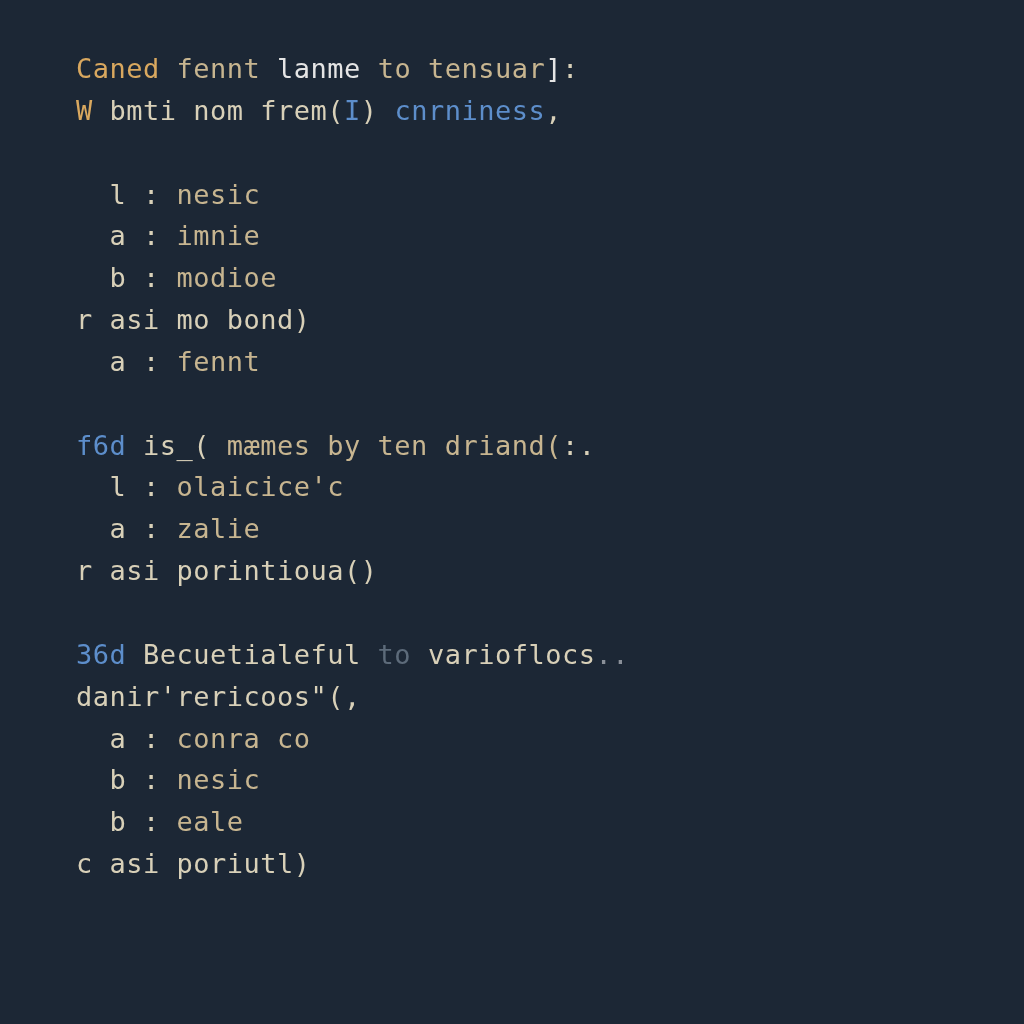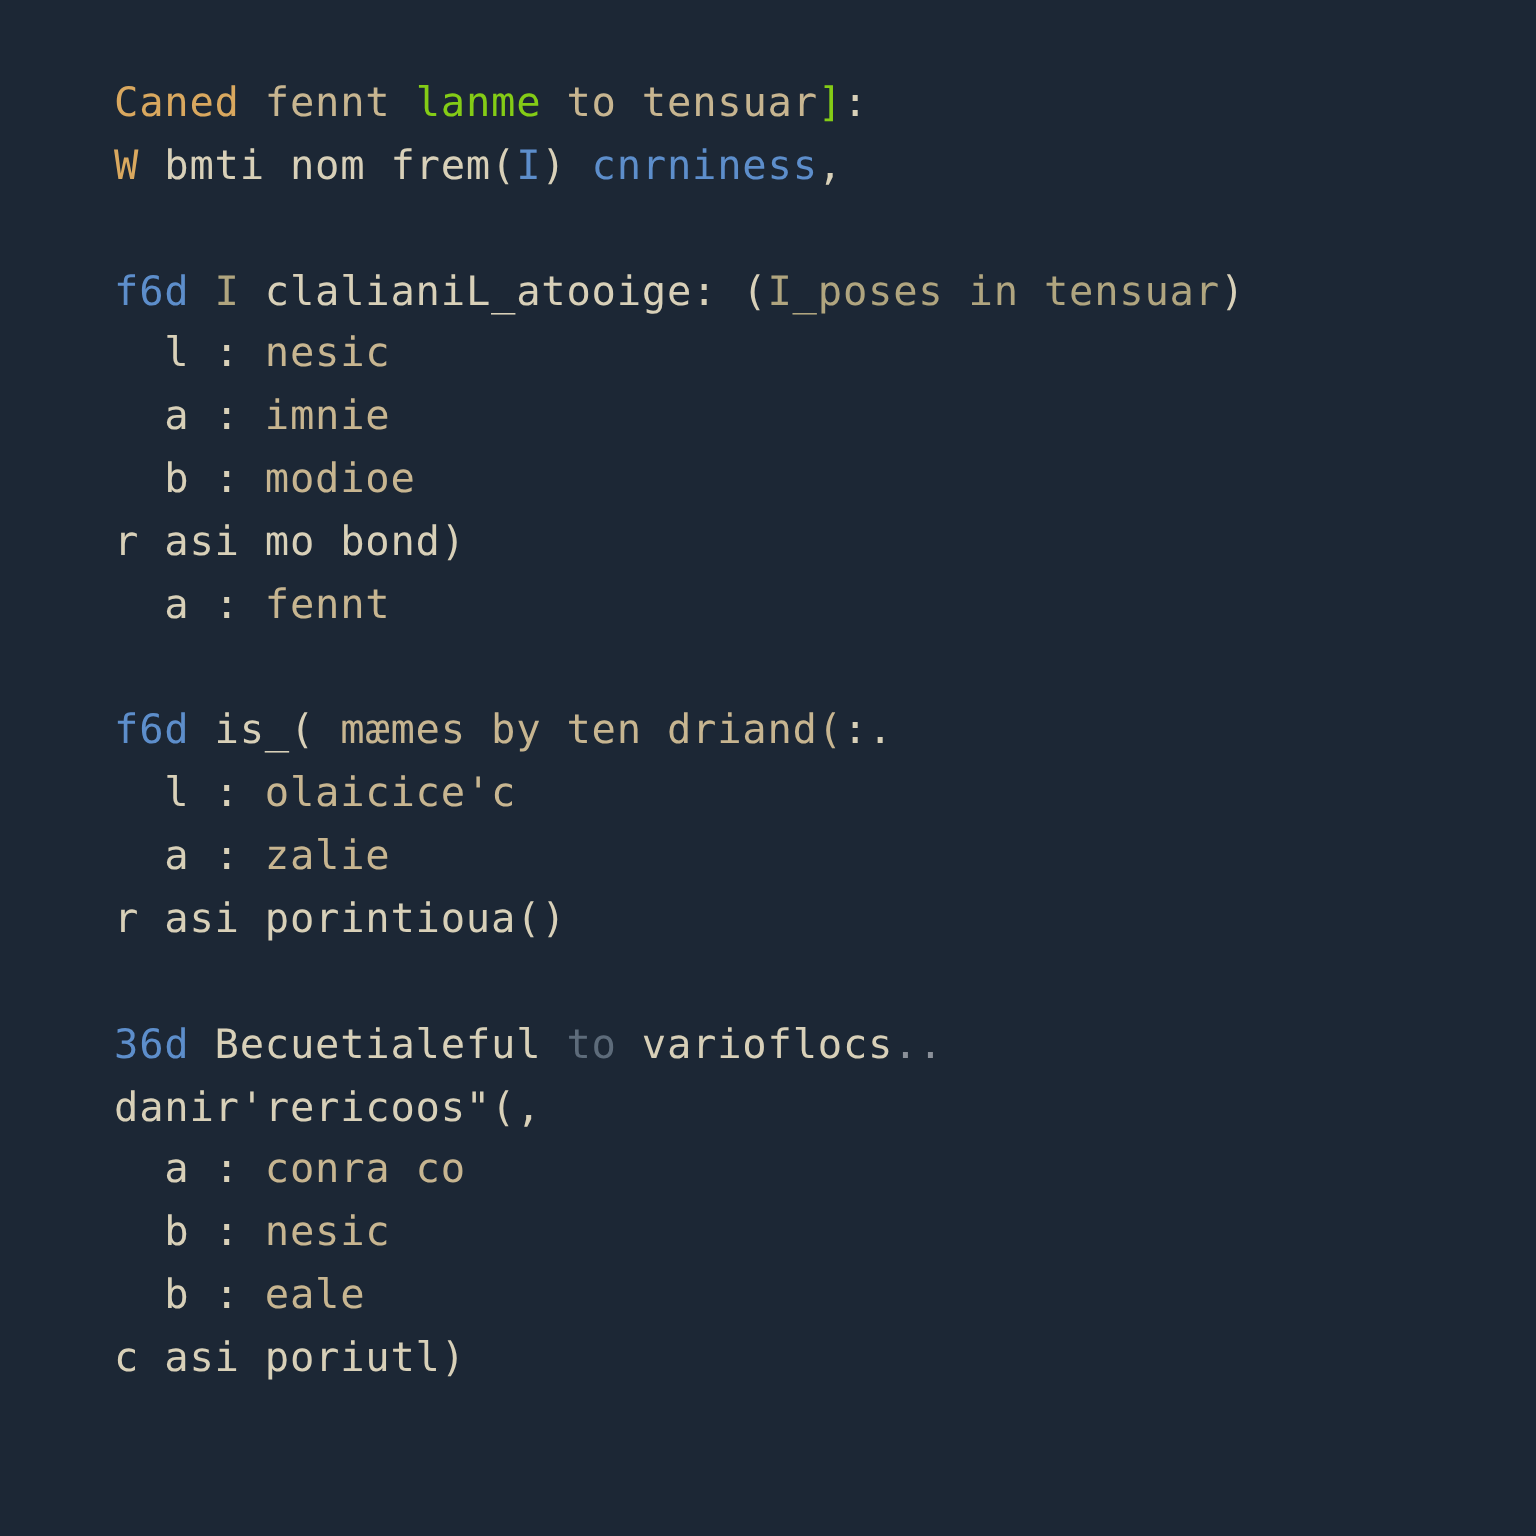--- a/index.html
+++ b/index.html
@@ -12,38 +12,37 @@
     font-size: 27px;
     overflow: hidden;
   }
   .editor {
     padding: 48px 0 0 76px;
     line-height: 1.55;
     letter-spacing: 0.5px;
   }
   .line { white-space: pre; }
   .c-orange   { color: #d9a85f; }
-  .c-green    { color: #84cc16; margin-top: 20px; }
+  .c-green    { color: #e5e5e5; margin-top: 20px; }
   .c-blue     { color: #5d8ecb; }
   .c-cream    { color: #d8d0b8; }
   .c-gray     { color: #8a9099; }
   .c-tan      { color: #c7b590; }
   .c-bluekey  { color: #5d8ecb; }
   .c-grayblue { color: #5d6b7a; }
   .c-tan2     { color: #b0a57f; }
   .blank { height: 1.55em; }
 </style>
 </head>
 <body>
 
 <div class="editor" id="editor-root">
     <div class="line"><span class="c-orange">Caned </span><span class="c-tan">fennt </span><span class="c-green">lanme </span><span class="c-tan">to tensuar</span><span class="c-green">]</span><span class="c-cream">:</span></div>
     <div class="line"><span class="c-orange">W </span><span class="c-cream">bmti nom frem(</span><span class="c-blue">I</span><span class="c-cream">) </span><span class="c-blue">cnrniness</span><span class="c-cream">,</span></div>
     <div class="blank"></div>
-    <div class="line"><span class="c-bluekey">f6d </span><span class="c-tan2">I </span><span class="c-cream">clalianiL_atooige: (</span><span class="c-tan2">I_poses in tensuar</span><span class="c-cream">)</span></div>
     <div class="line"><span class="c-cream">  l : </span><span class="c-tan">nesic</span></div>
     <div class="line"><span class="c-cream">  a : </span><span class="c-tan">imnie</span></div>
     <div class="line"><span class="c-cream">  b : </span><span class="c-tan">modioe</span></div>
     <div class="line"><span class="c-cream">r asi mo bond)</span></div>
     <div class="line"><span class="c-cream">  a : </span><span class="c-tan">fennt</span></div>
     <div class="blank"></div>
     <div class="line"><span class="c-bluekey">f6d </span><span class="c-cream">is_( </span><span class="c-tan">mæmes by ten driand(</span><span class="c-cream">:.</span></div>
     <div class="line"><span class="c-cream">  l : </span><span class="c-tan">olaicice'c</span></div>
     <div class="line"><span class="c-cream">  a : </span><span class="c-tan">zalie</span></div>
     <div class="line"><span class="c-cream">r asi porintioua()</span></div>

